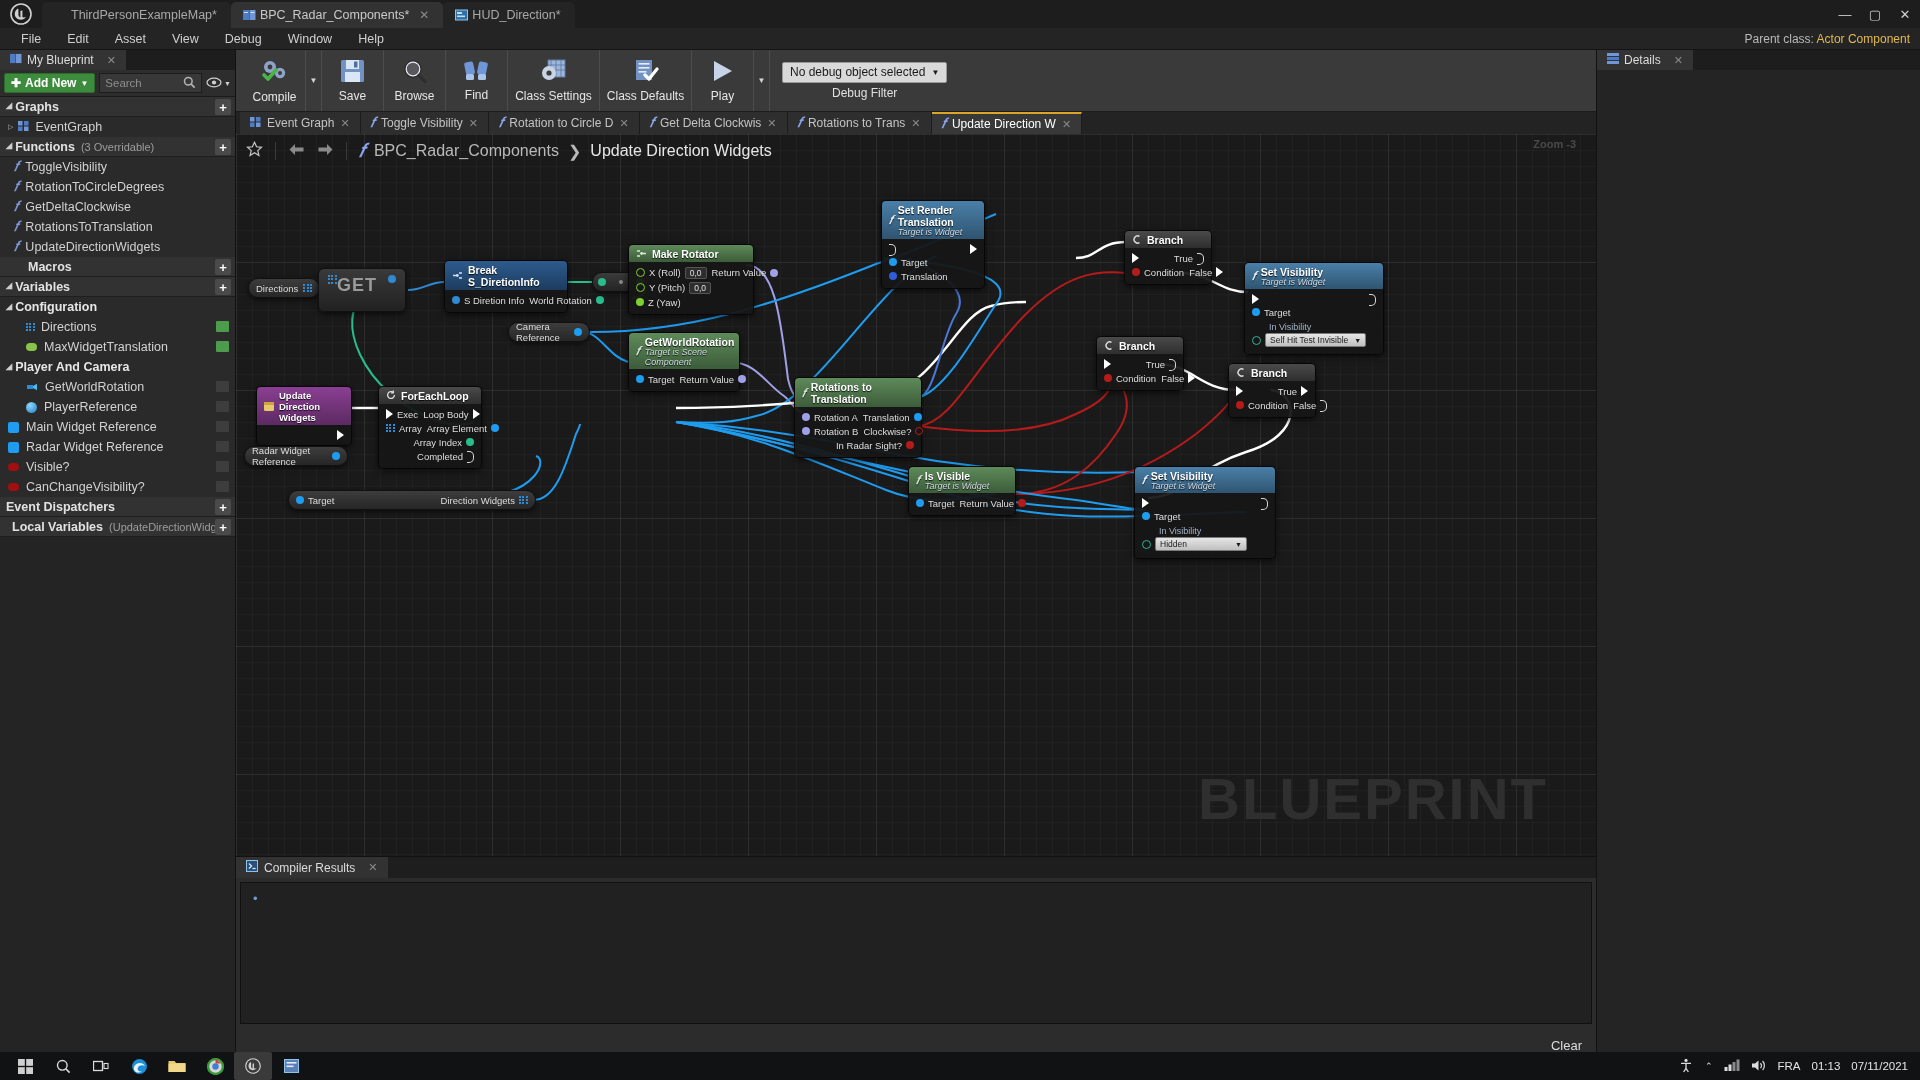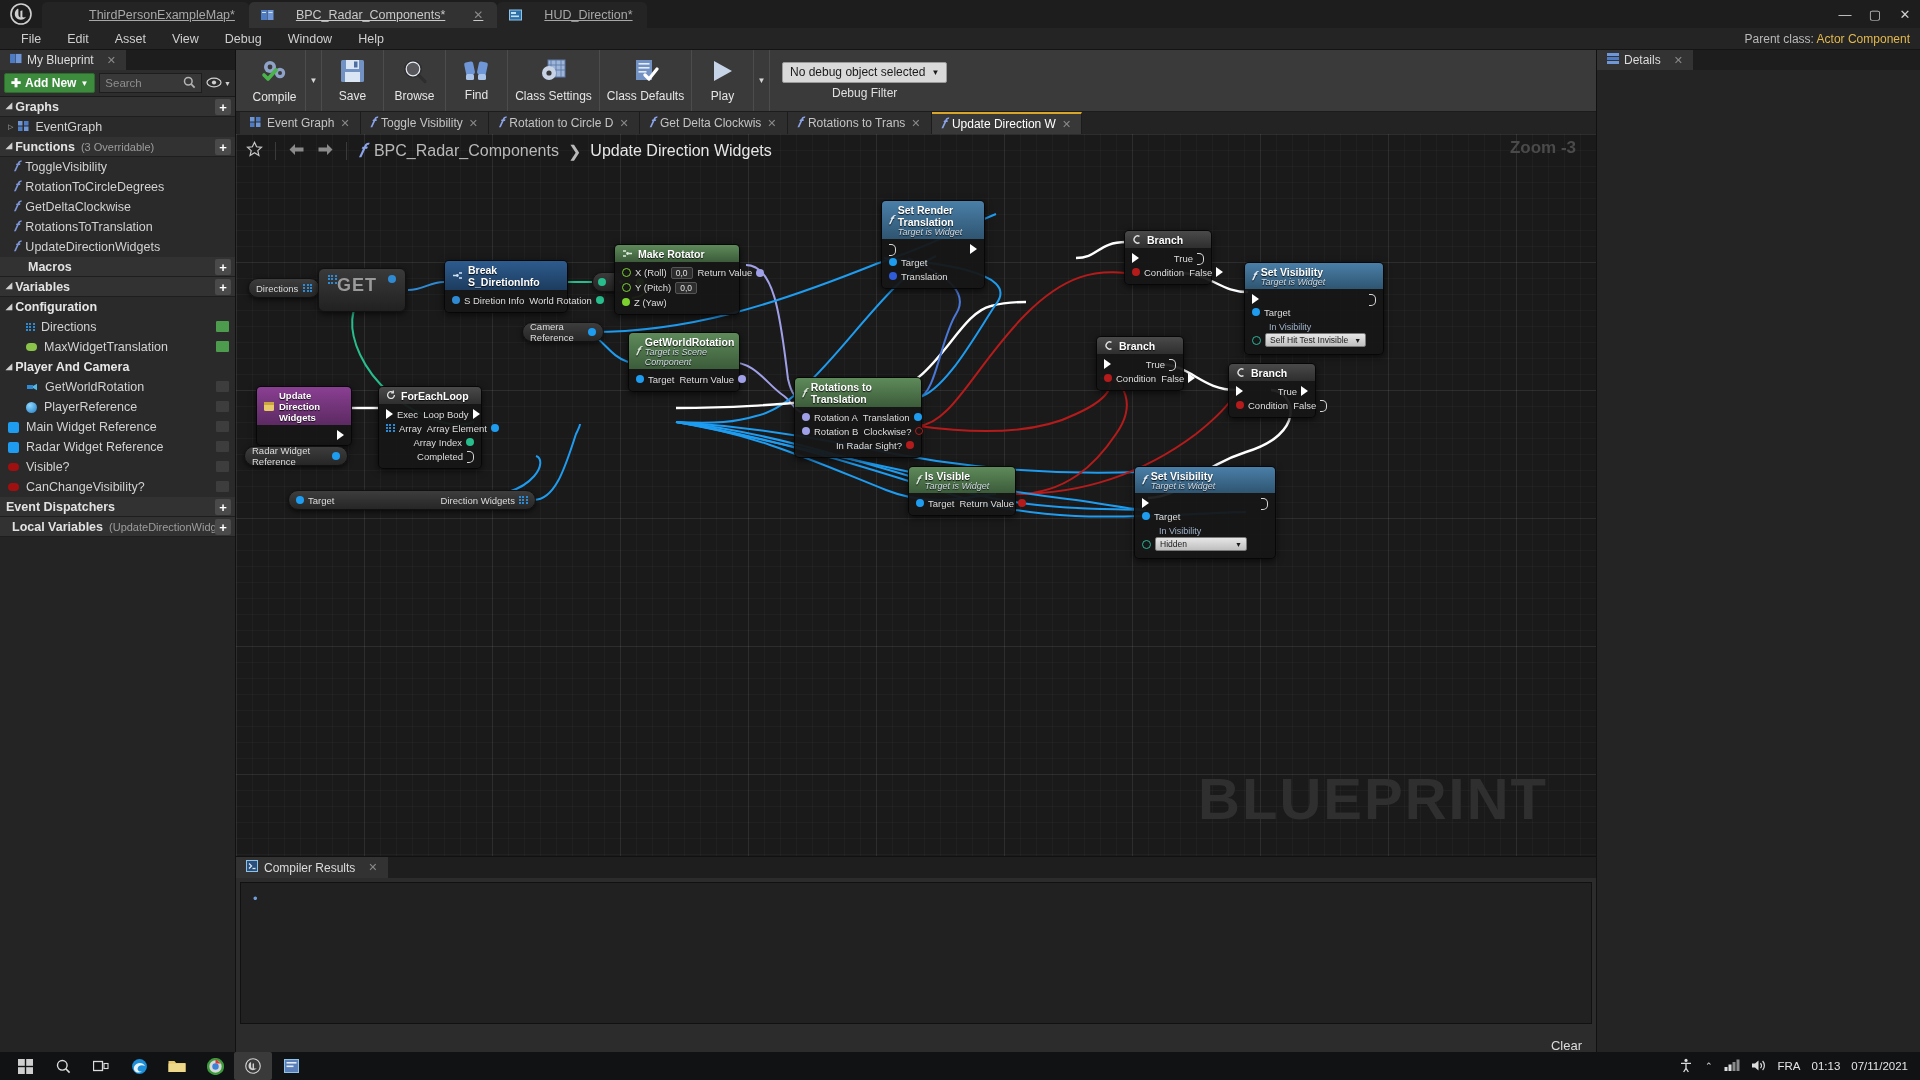--- a/index.html
+++ b/index.html
@@ -15,24 +15,24 @@
   
   .titlebar {
     position: absolute; top: 0; left: 0; width: 1920px; height: 28px;
     background: #1d1d1d; display: flex; align-items: flex-end;
   }
   .ue-logo {
     width: 42px; height: 28px; display: flex; align-items: center; justify-content: center;
     color: #cfcfcf; font-size: 19px; font-weight: bold;
   }
   .tab {
-    height: 26px; display: flex; align-items: center; gap: 22px;
+    height: 26px; display: flex; align-items: center; gap: 4px;
     padding: 0 14px 0 12px; font-size: 12.5px; color: #c9c9c9;
     background: #2b2b2b; border-top-left-radius: 5px; border-top-right-radius: 5px;
-    position: relative; white-space: nowrap; text-decoration: underline;
+    position: relative; white-space: nowrap;
   }
   .tab.inactive { background: #242424; color: #a8a8a8; }
   .tab .tabclose { color: #8a8a8a; font-size: 12px; margin-left: 6px; }
   .tab-icon { width: 13px; height: 12px; display: inline-block; }
   .win-ctrl {
     position: absolute; right: 0; top: 0; height: 28px; display: flex; align-items: center;
   }
   .win-ctrl div {
     width: 30px; height: 28px; display: flex; align-items: center; justify-content: center;
     font-size: 13px; color: #cfcfcf;
@@ -154,21 +154,21 @@
     position: absolute; left: 236px; top: 134px; width: 1360px; height: 34px;
     display: flex; align-items: center; gap: 12px; padding-left: 10px;
     background: #1a1a1a; z-index: 5;
   }
   .bc-icon { color: #c0c0c0; font-size: 15px; }
   .bc-sep { width: 1px; height: 18px; background: #3a3a3a; }
   .bc-text { font-size: 16px; color: #b9b9b9; display: flex; align-items: center; gap: 9px; }
   .bc-text .cur { color: #e6e6e6; }
   .bc-f { color: #8ba3e8; font-family: "Liberation Serif", serif; font-weight: bold; font-style: italic; font-size: 19px; }
   .zoomlbl {
-    position: absolute; right: 20px; top: 4px; font-size: 17px; color: #4a4a4a; font-weight: bold;
+    position: absolute; right: 20px; top: 4px; font-size: 11px; color: #4a4a4a; font-weight: bold;
   }
 
   
   .graph {
     position: absolute; left: 236px; top: 134px; width: 1360px; height: 722px;
     background: #1a1a1a; overflow: hidden;
   }
   .gridbg {
     position: absolute; inset: 0;
     background-image:
@@ -800,21 +800,21 @@
         </div>
       </div>
     </div>
 
     <div class="rerouter" style="left:356px; top:138px;">
       <span class="dot" style="background:#27bd8d"></span>
       <span style="width:4px;height:4px;border-radius:50%;background:#8a8a8a"></span>
       <span class="dot" style="background:#7cd12e"></span>
     </div>
 
-    <div class="node" style="left:378px; top:110px; width:126px;">
+    <div class="node" style="left:392px; top:110px; width:126px;">
       <div class="nhdr nhdr-pure">
         <span>
           <svg width="11" height="9" viewBox="0 0 11 9">
               <path d="M10 4.5H7M4 2H1M4 7H1" stroke="#dceadb" stroke-width="1.3"></path>
               <circle cx="5.6" cy="4.5" r="1.4" fill="#dceadb"></circle>
             </svg>
         </span>
         <span>Make Rotator</span>
       </div>
       <div class="nbody">
@@ -838,21 +838,21 @@
         </div>
         <div class="prow">
           <span class="pin">
             <span class="dot" style="background:#7cd12e"></span>
             <span>Z (Yaw)</span>
           </span>
         </div>
       </div>
     </div>
 
-    <div class="varnode" style="left:286px; top:188px; width:82px;">
+    <div class="varnode" style="left:272px; top:188px; width:82px;">
       <span>Camera Reference</span>
       <span class="dot" style="background:#1e9cf0"></span>
     </div>
 
     <div class="node" style="left:392px; top:198px; width:112px;">
       <div class="nhdr nhdr-pure">
         <span style="color:#dceadb;font-family:'Liberation Serif',serif;font-style:italic;font-weight:bold;font-size:12px">𝑓</span>
         <span>
           <span>GetWorldRotation</span>
           <span class="sub">Target is Scene Component</span>

